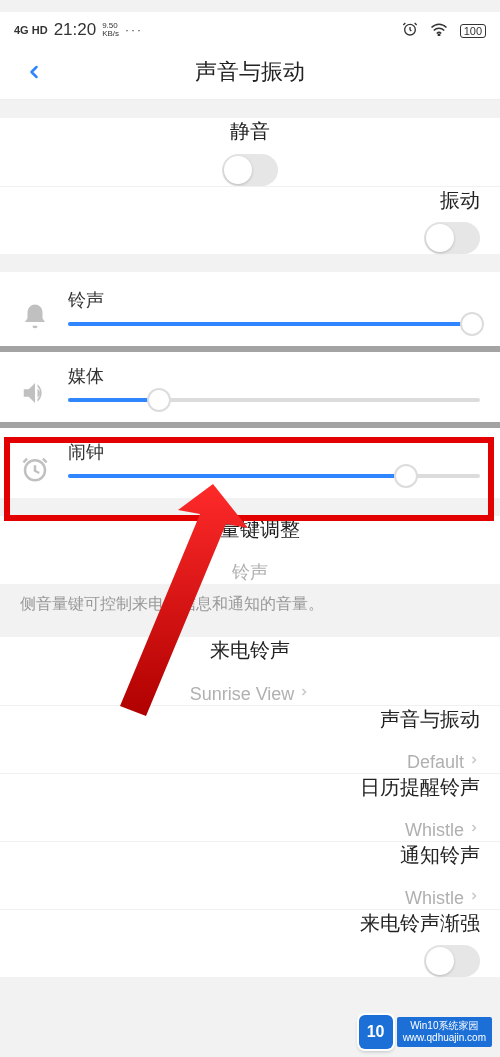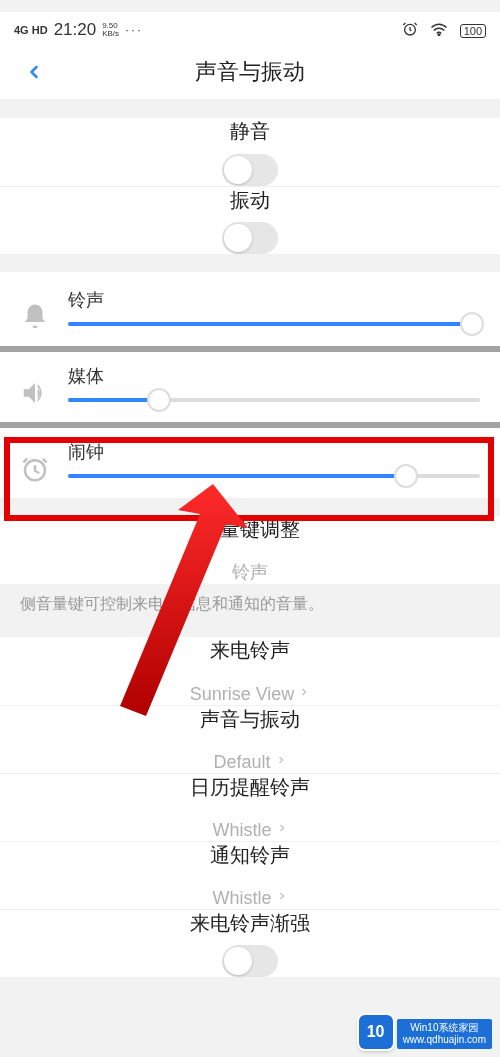--- a/index.html
+++ b/index.html
@@ -57,21 +57,21 @@
       padding: 0 20px;
       height: 68px;
       display: flex;
       align-items: center;
       justify-content: space-between;
       font-size: 20px;
       color: #222;
       position: relative;
       flex-direction: column;
     }
-    .row + .row { border-top: 1px solid #f0f0f0; }
+    .row + .row { border-top: 1px solid #f0f0f0; align-items: flex-end; }
     .row .value {
       color: #b0b0b0;
       font-size: 18px;
       display: flex;
       align-items: center;
       gap: 4px;
     }
     .chev { color: #c7c7cc; }
     .toggle {
       width: 56px;
@@ -146,21 +146,21 @@
       background: #f2f2f2;
       padding: 10px 20px 22px 20px;
       font-size: 16px;
       color: #999;
     }
     .watermark {
       position: absolute;
       right: 8px;
       bottom: 8px;
       display: flex;
-      align-items: flex-end;
+      align-items: center;
       gap: 4px;
       z-index: 10;
     }
     .wm-badge {
       width: 34px; height: 34px;
       background: #1b6fd6;
       color: #fff;
       font-weight: 700;
       font-size: 16px;
       border-radius: 6px;

